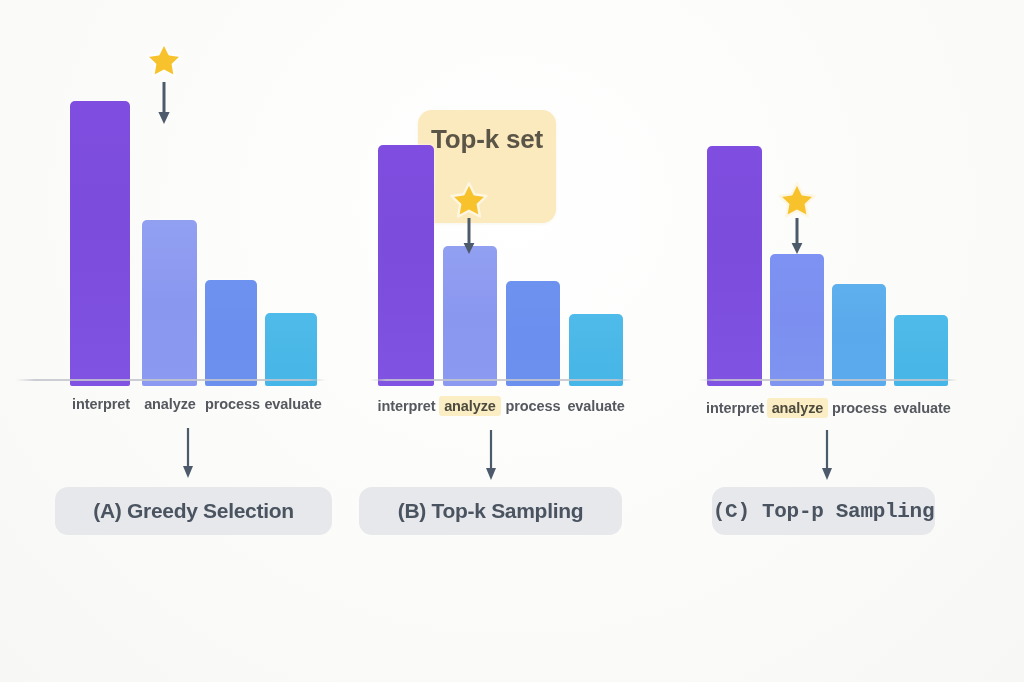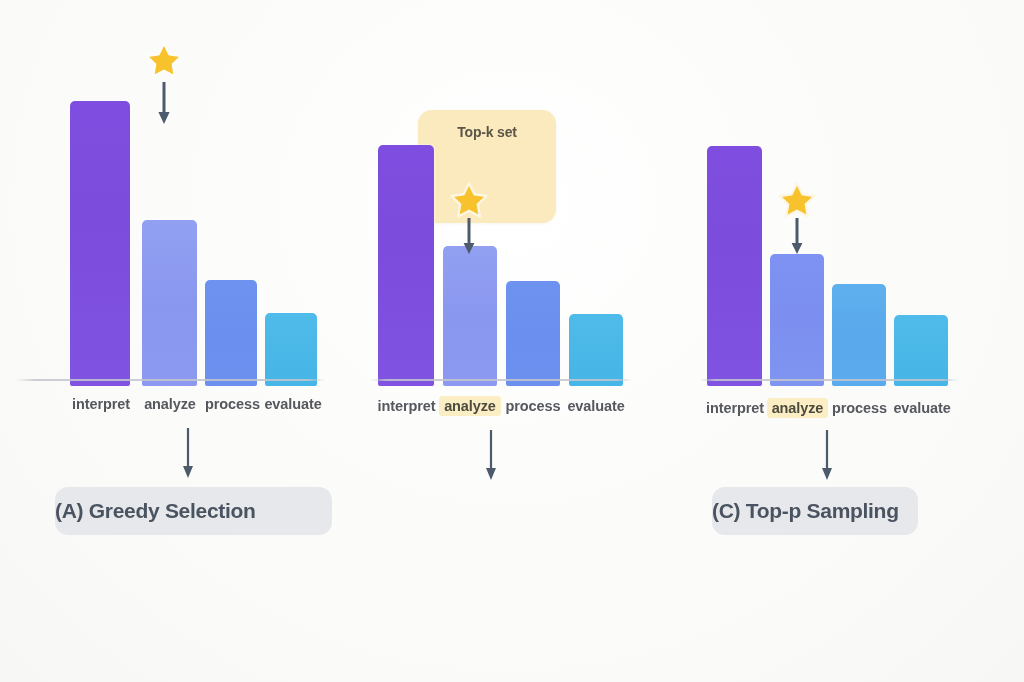--- a/index.html
+++ b/index.html
@@ -90,21 +90,21 @@
     background: #fbeabd;
     border-radius: 14px;
     box-shadow: 0 1px 3px rgba(180,160,90,0.10);
   }
   .callout-label {
     position: absolute;
     left: 0;
     right: 0;
     top: 14px;
     text-align: center;
-    font-size: 14px;
+    font-size: 26px;
     font-weight: bold;
     color: #5b5547;
     letter-spacing: -0.2px;
   }
 
   
   .star-wrap {
     position: absolute;
     width: 40px;
     height: 40px;
@@ -118,21 +118,21 @@
   }
 
   
   .caption {
     position: absolute;
     height: 48px;
     background: #e7e8eb;
     border-radius: 13px;
     display: flex;
     align-items: center;
-    justify-content: flex-start;
+    justify-content: center;
   }
   .caption-text {
     font-size: 21px;
     font-weight: bold;
     color: #4a5360;
     letter-spacing: -0.3px;
     white-space: nowrap;
   }
 </style>
 </head>
@@ -210,20 +210,23 @@
       <span class="tick hl" style="left:94px;width:62px;">analyze</span>
       <span class="tick" style="left:156px;width:64px;">process</span>
       <span class="tick" style="left:218px;width:66px;">evaluate</span>
     </div>
 
     <svg class="arrow-svg" style="left:136px;top:430px;" width="20" height="52" viewBox="0 0 20 52">
       <line x1="10" y1="0" x2="10" y2="40" stroke="#4d5a6b" stroke-width="2.2"></line>
       <path d="M10 50 L5 38 L15 38 Z" fill="#4d5a6b"></path>
     </svg>
 
+    <div class="caption" style="left:14px;top:487px;width:263px;">
+      <span class="caption-text">(B) Top-k Sampling</span>
+    </div>
   </div>
 
   <div class="panel" style="left:680px;">
 
 
     <div class="chart">
       <div class="bars">
         <div class="bar" style="left:27px;width:55px;height:240px;background:linear-gradient(180deg,#7f4ee0 0%,#7c4cdc 40%,#8053e2 100%);"></div>
         <div class="bar" style="left:90px;width:54px;height:132px;background:linear-gradient(180deg,#7d92f2 0%,#7c8ff0 50%,#7f95f0 100%);"></div>
         <div class="bar" style="left:152px;width:54px;height:102px;background:linear-gradient(180deg,#5eb0ed 0%,#5aa9ec 50%,#5aabed 100%);"></div>
@@ -247,18 +250,18 @@
       <span class="tick hl" style="left:87px;width:61px;">analyze</span>
       <span class="tick" style="left:148px;width:63px;">process</span>
       <span class="tick" style="left:209px;width:66px;">evaluate</span>
     </div>
 
     <svg class="arrow-svg" style="left:137px;top:430px;" width="20" height="52" viewBox="0 0 20 52">
       <line x1="10" y1="0" x2="10" y2="40" stroke="#4d5a6b" stroke-width="2.2"></line>
       <path d="M10 50 L5 38 L15 38 Z" fill="#4d5a6b"></path>
     </svg>
 
-    <div class="caption" style="left:32px;top:487px;width:206px;">
+    <div class="caption" style="left:32px;top:487px;width:223px;font-family:Liberation Mono, monospace;">
       <span class="caption-text">(C) Top-p Sampling</span>
     </div>
   </div>
 
 </div>
 
 </body></html>

